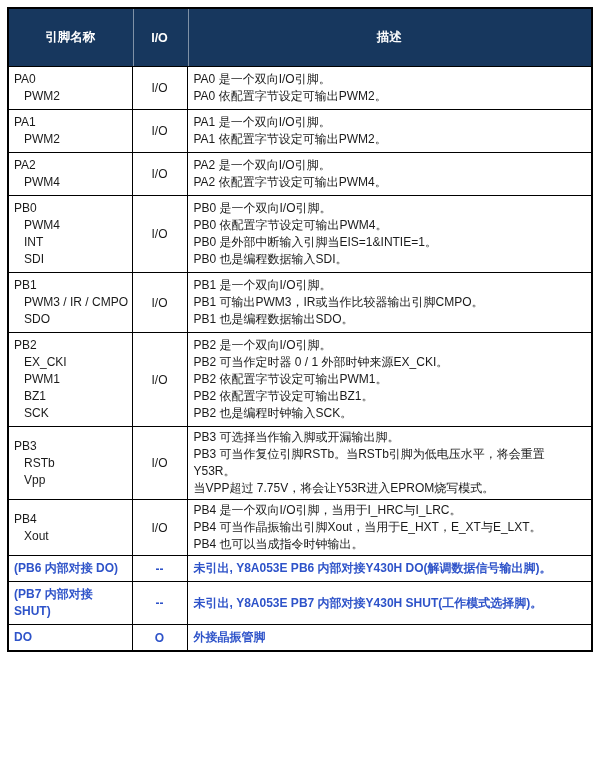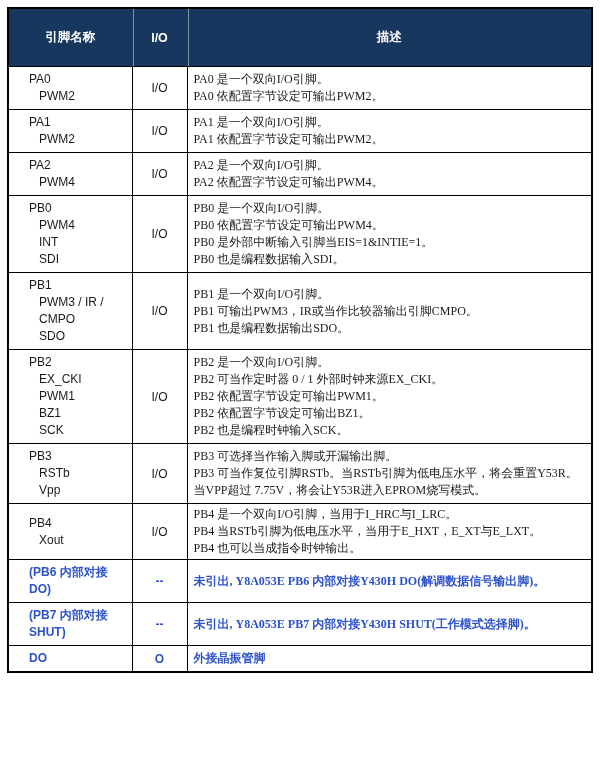--- a/index.html
+++ b/index.html
@@ -37,25 +37,25 @@
     color:var(--header-text);
     font-weight:bold;
     text-align:center;
     height:23px;
     padding:20px 2px;
     border-color:var(--header-bg);
     border-bottom-color:var(--border);
     font-size:12.5px;
   }
   thead th + th{box-shadow:inset 1px 0 0 rgba(255,255,255,.45);}
-  td.pin-name-cell{padding:4px 2px 4px 20px;margin-top:20px;}
+  td.pin-name-cell{padding:4px 2px 4px 5px;margin-top:20px;}
   td.pin-name-cell .primary{line-height:17px;}
   td.pin-name-cell .sub{line-height:17px;padding-left:10px;}
   td.io-cell{text-align:center;padding:2px;}
-  td.desc-cell{padding:2px 6px;font-family:Liberation Serif, serif;}
+  td.desc-cell{padding:2px 6px;}
   td.desc-cell .line{line-height:17px;}
   tr.hl td, tr.hl td .line, tr.hl td .primary, tr.hl td .sub{
     color:var(--highlight);
     font-weight:bold;
   }
 </style>
 </head>
 <body>
 
 <div class="table-wrap">
@@ -165,21 +165,21 @@
           </td>
         </tr>
         <tr>
           <td class="pin-name-cell">
             <div class="primary">PB4</div>
             <div class="sub">Xout</div>
           </td>
           <td class="io-cell">I/O</td>
           <td class="desc-cell">
             <div class="line">PB4 是一个双向I/O引脚，当用于I_HRC与I_LRC。</div>
-            <div class="line">PB4 当RSTb引脚为低电压水平，当用于E_HXT，E_XT与E_LXT。</div>
+            <div class="line">PB4 可当作晶振输出引脚Xout，当用于E_HXT，E_XT与E_LXT。</div>
             <div class="line">PB4 也可以当成指令时钟输出。</div>
           </td>
         </tr>
         <tr class="hl">
           <td class="pin-name-cell">
             <div class="primary">(PB6 内部对接 DO)</div>
           </td>
           <td class="io-cell">--</td>
           <td class="desc-cell">
             <div class="line">未引出, Y8A053E PB6 内部对接Y430H DO(解调数据信号输出脚)。</div>

